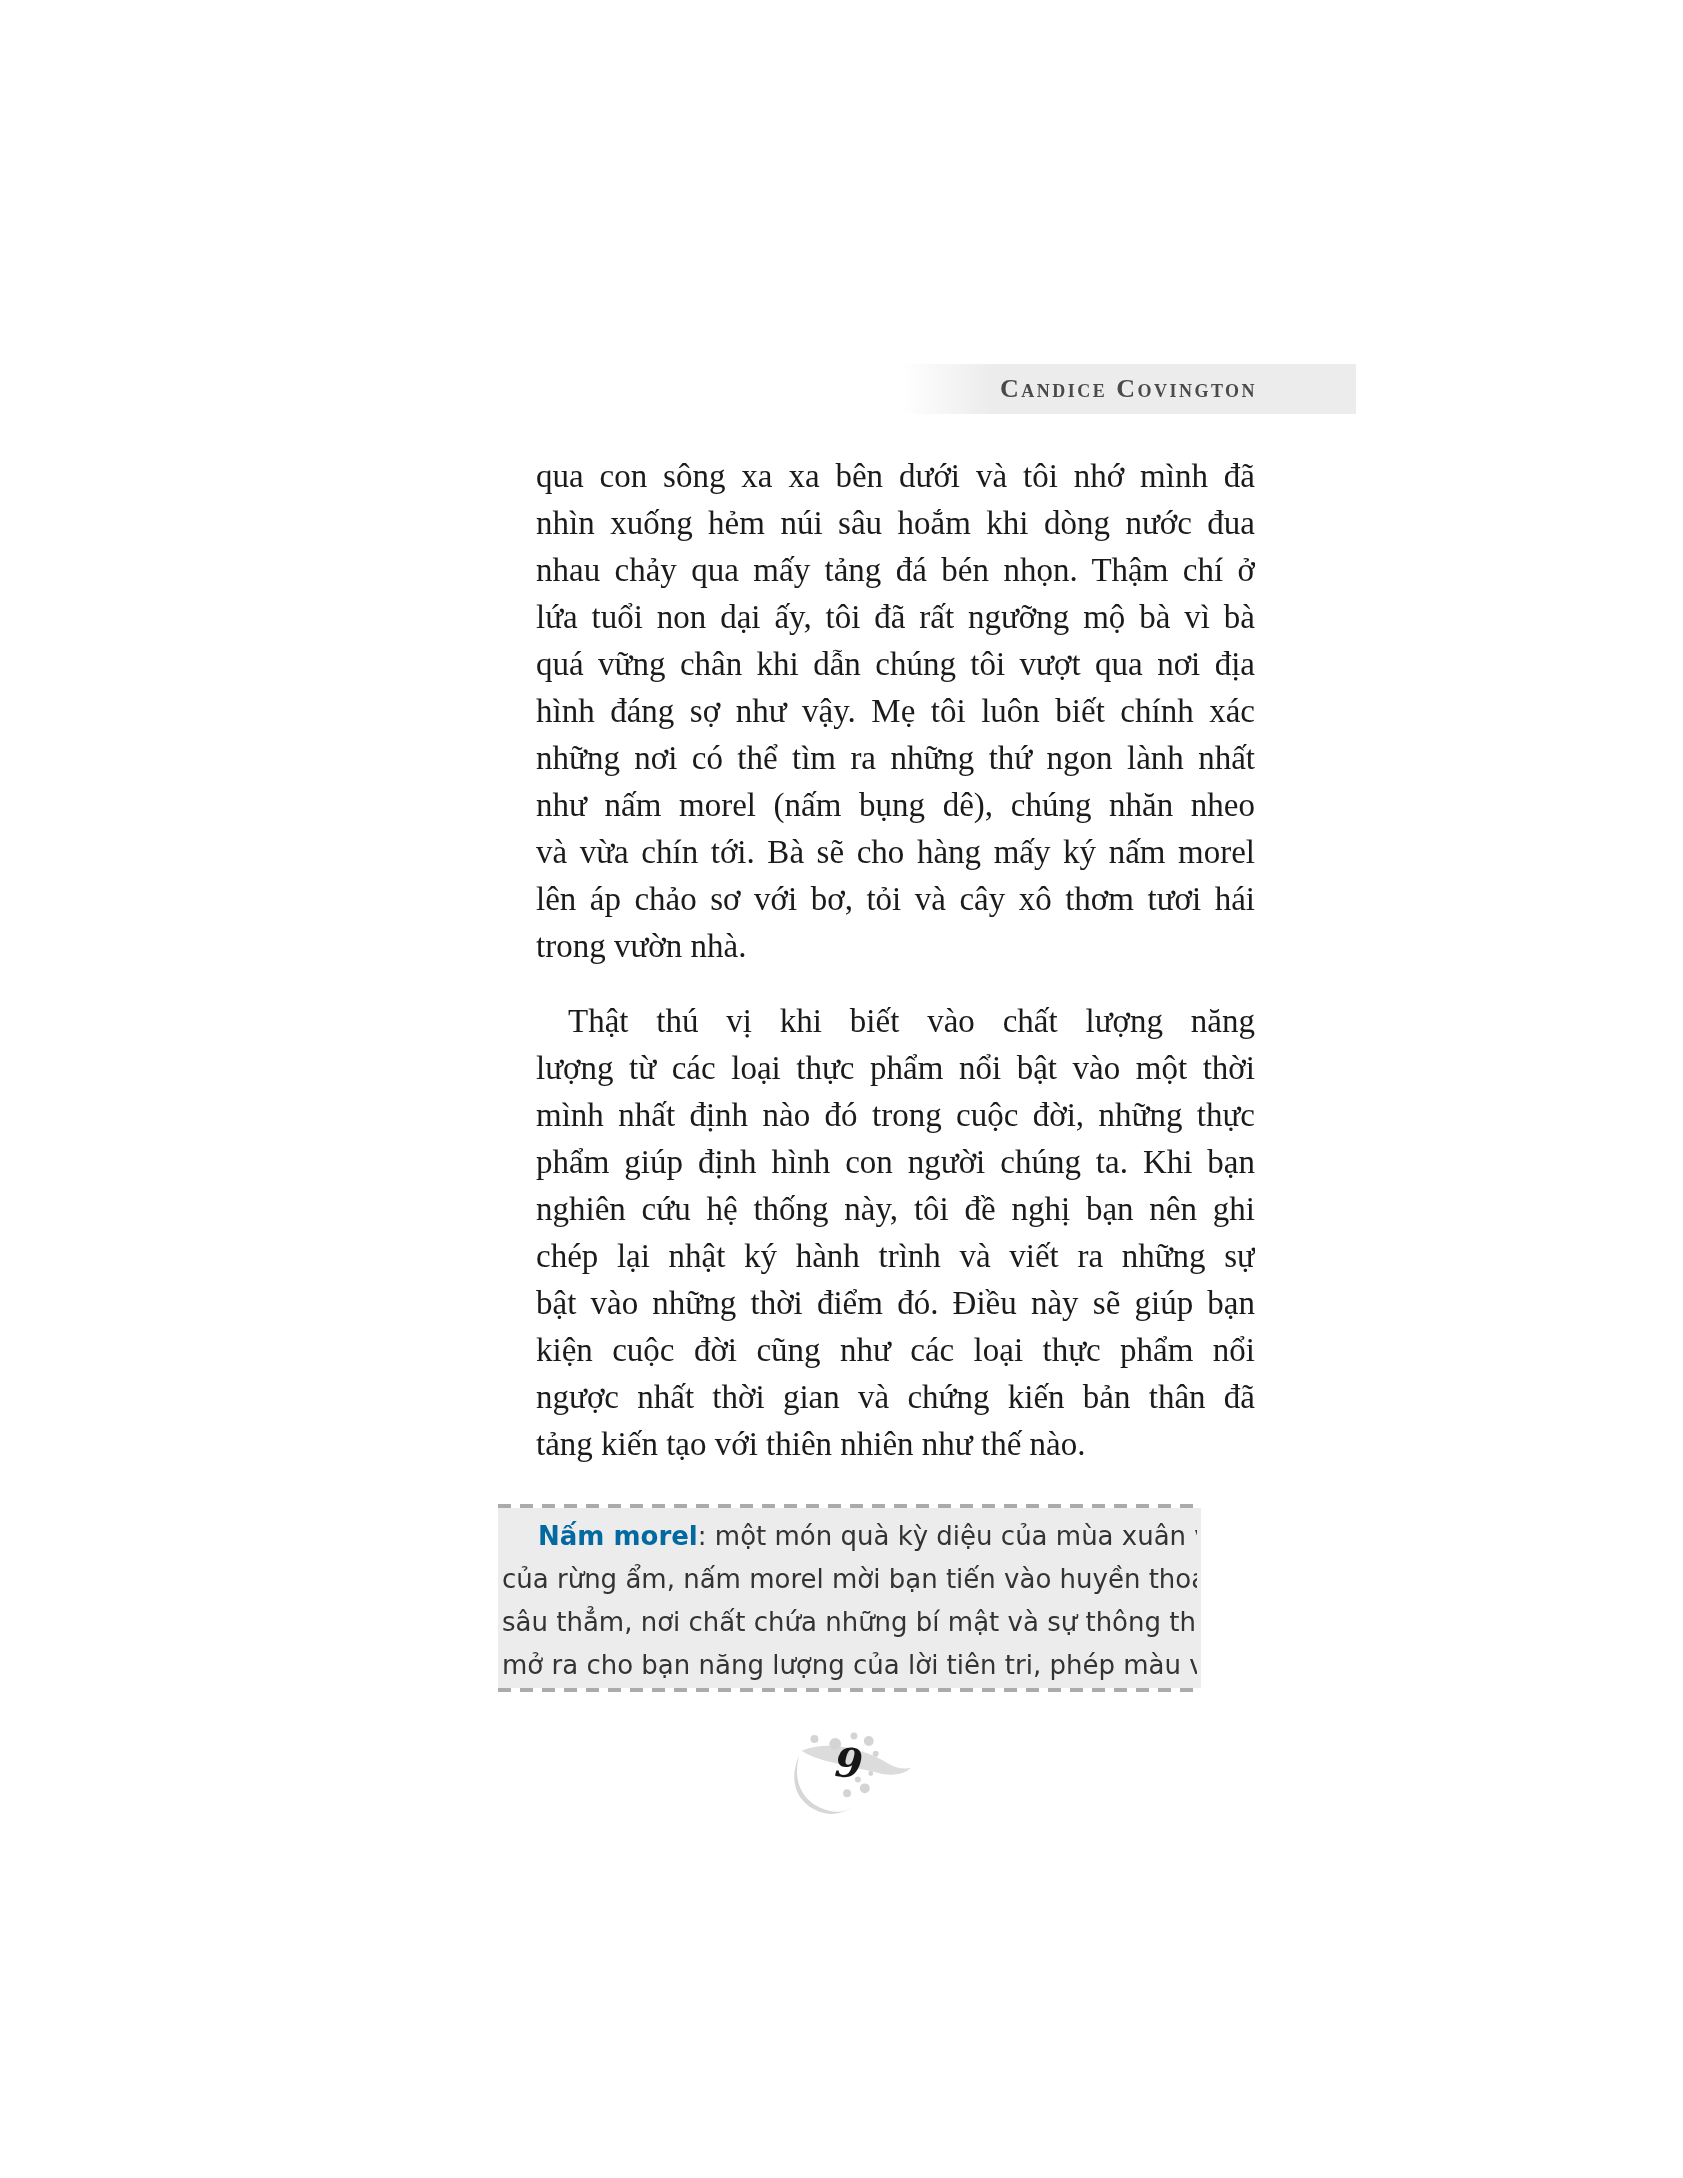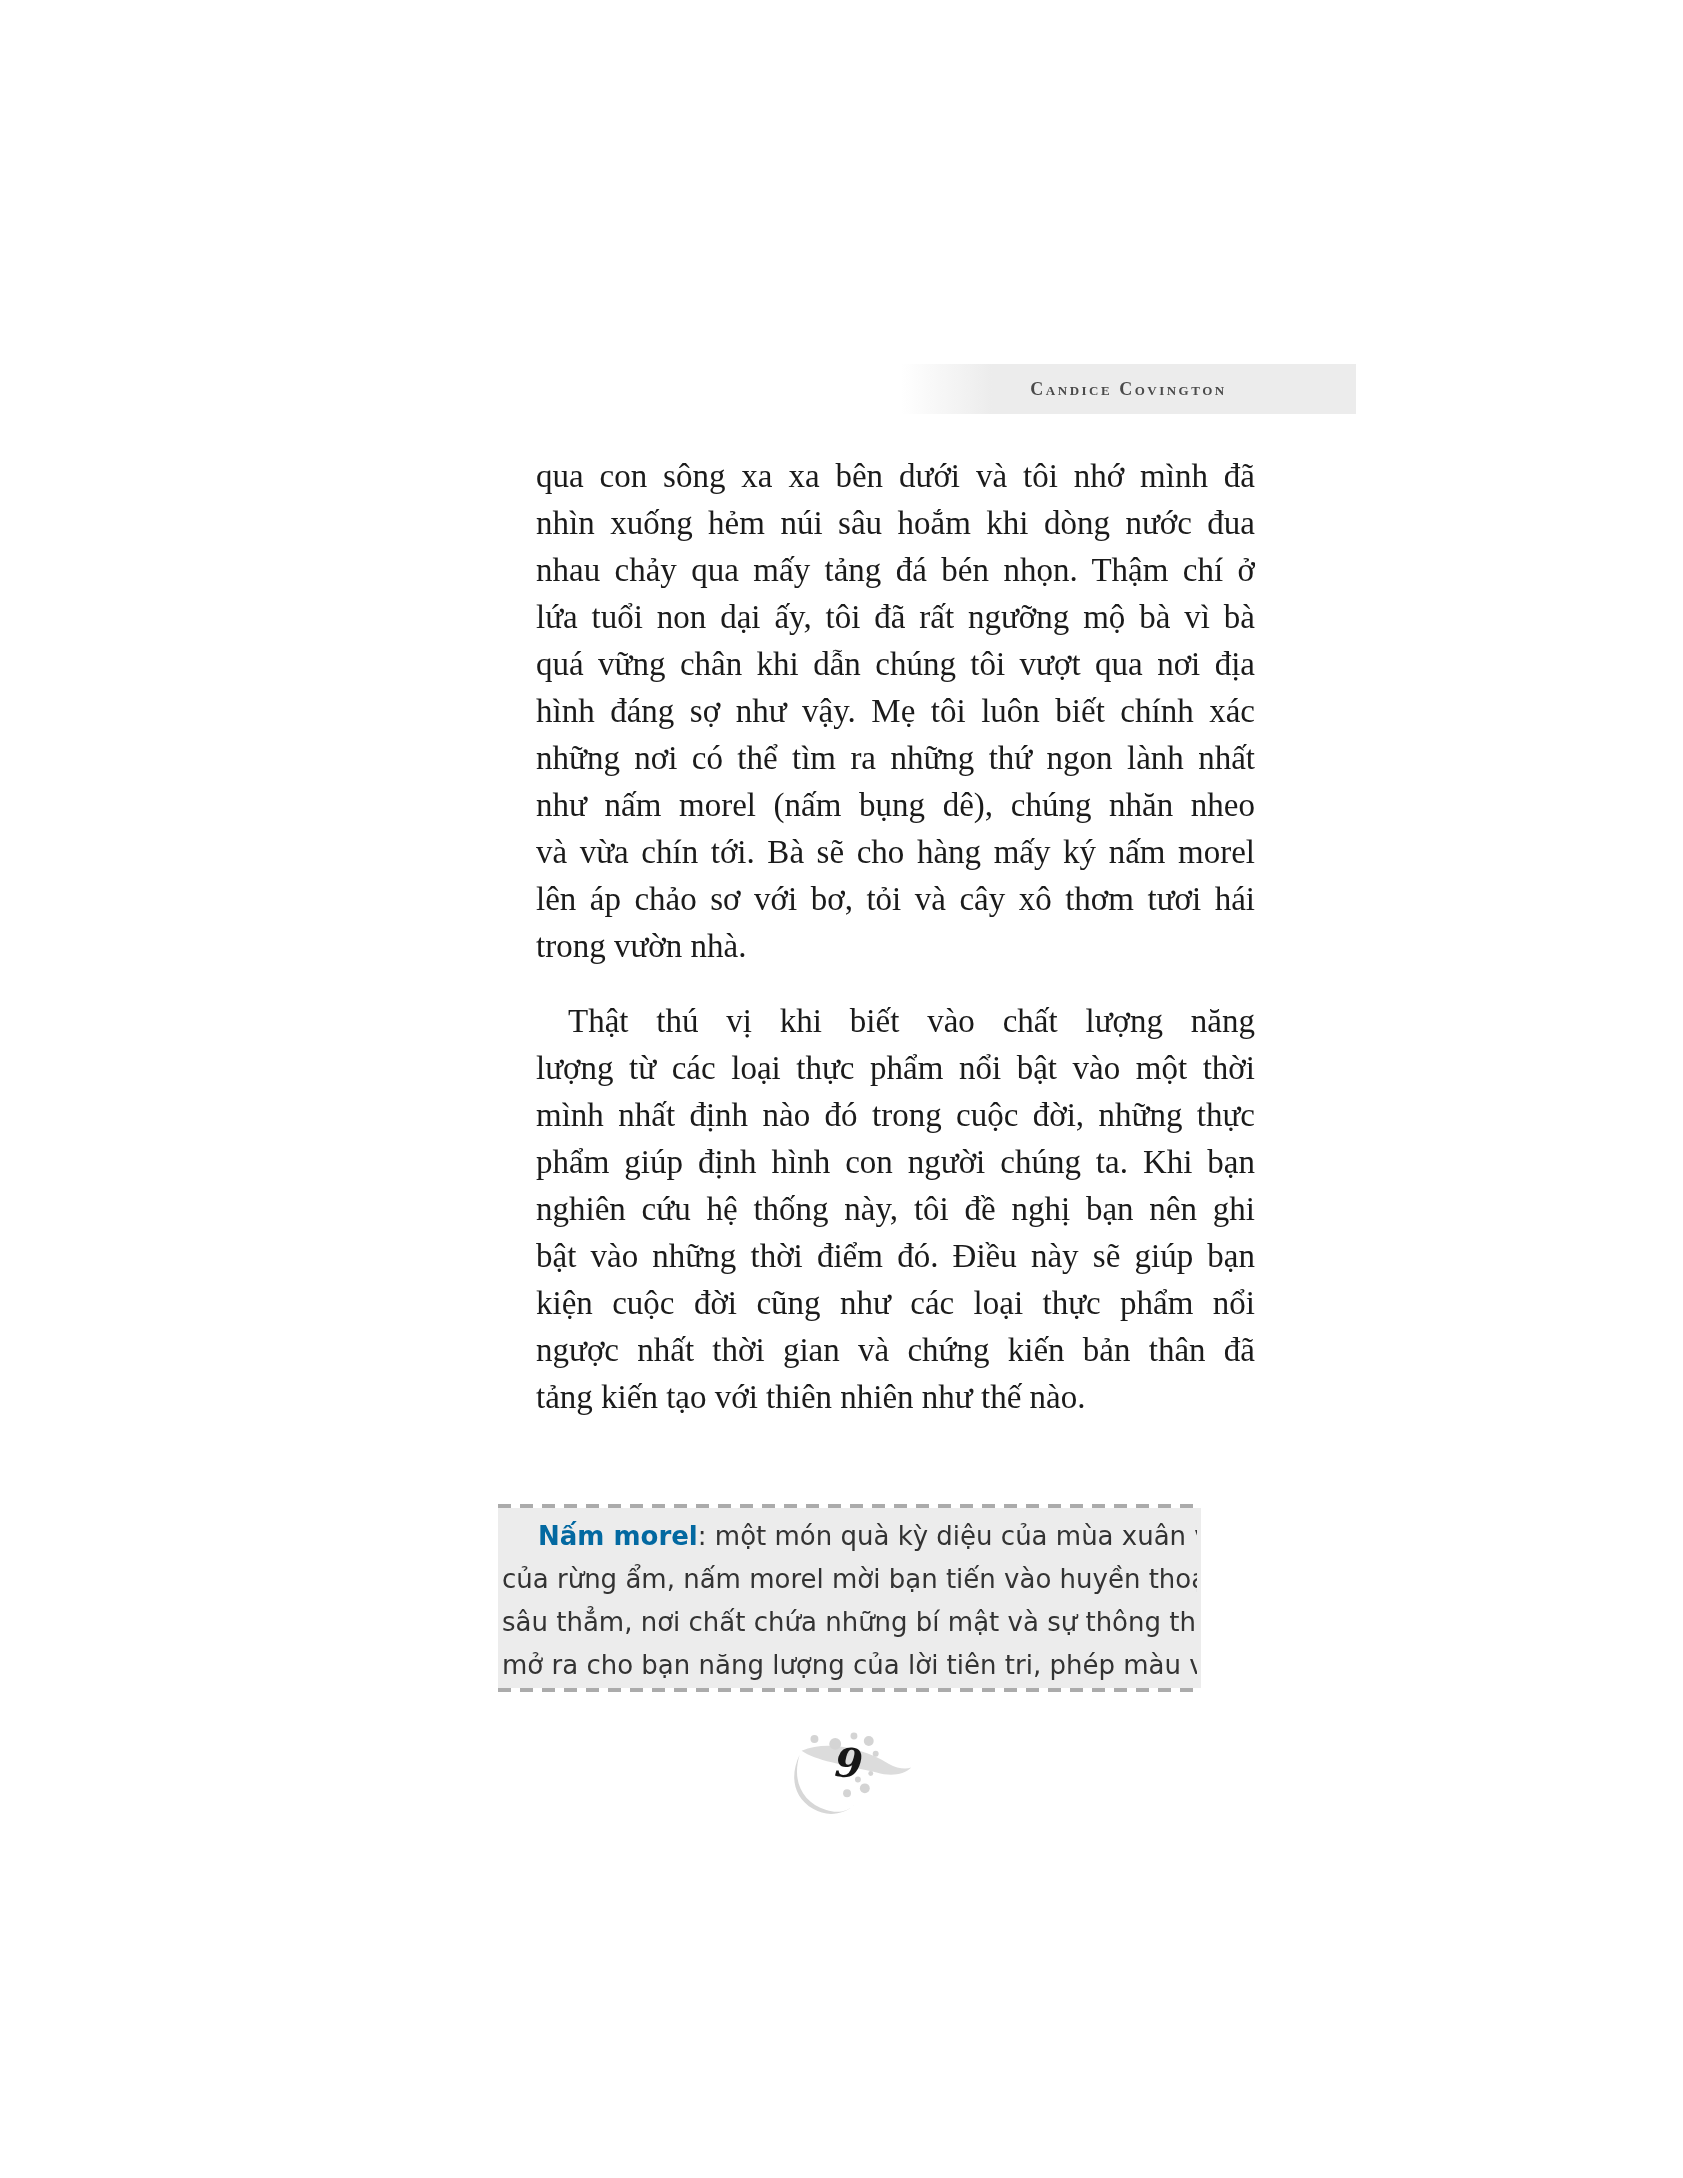--- a/index.html
+++ b/index.html
@@ -18,21 +18,21 @@
     position: absolute;
     left: 901px; top: 364px;
     width: 455px; height: 50px;
     background: linear-gradient(to right, rgba(236,236,236,0) 0%, #ececec 20%, #ececec 100%);
     display: flex; align-items: center; justify-content: center;
   }
   .header-author {
     font-family: "Liberation Serif", "DejaVu Serif", serif;
     font-variant: small-caps;
     font-weight: 600;
-    font-size: 18px;
+    font-size: 26px;
     letter-spacing: 2.5px;
     color: #4a4a4a;
     white-space: nowrap;
   }
 
   
   .body-text {
     position: absolute;
     left: 500px; top: 453px;
     width: 719px;
@@ -120,20 +120,21 @@
         <div class="line">và vừa chín tới. Bà sẽ cho hàng mấy ký nấm morel</div>
         <div class="line">lên áp chảo sơ với bơ, tỏi và cây xô thơm tươi hái</div>
         <div class="line lastline">trong vườn nhà.</div>
       </div>
       <div class="para">
         <div class="line indent">Thật thú vị khi biết vào chất lượng năng</div>
         <div class="line">lượng từ các loại thực phẩm nổi bật vào một thời</div>
         <div class="line">mình nhất định nào đó trong cuộc đời, những thực</div>
         <div class="line">phẩm giúp định hình con người chúng ta. Khi bạn</div>
         <div class="line">nghiên cứu hệ thống này, tôi đề nghị bạn nên ghi</div>
+        <div class="line">chép lại nhật ký hành trình và viết ra những sự</div>
         <div class="line">bật vào những thời điểm đó. Điều này sẽ giúp bạn</div>
         <div class="line">kiện cuộc đời cũng như các loại thực phẩm nổi</div>
         <div class="line">ngược nhất thời gian và chứng kiến bản thân đã</div>
         <div class="line lastline">tảng kiến tạo với thiên nhiên như thế nào.</div>
       </div>
     </div>
 
   <div class="note-box">
     <div class="dash-strip"></div>
     <div class="note-body">

